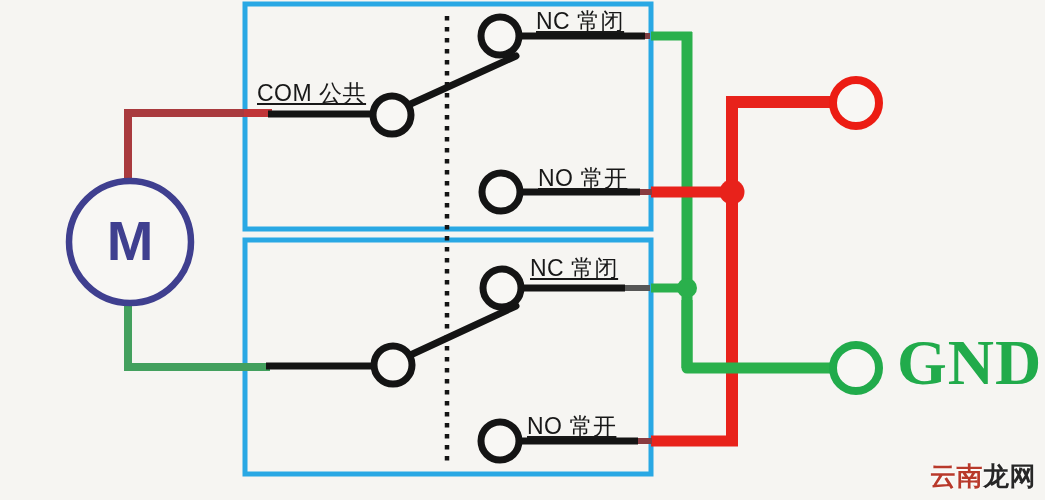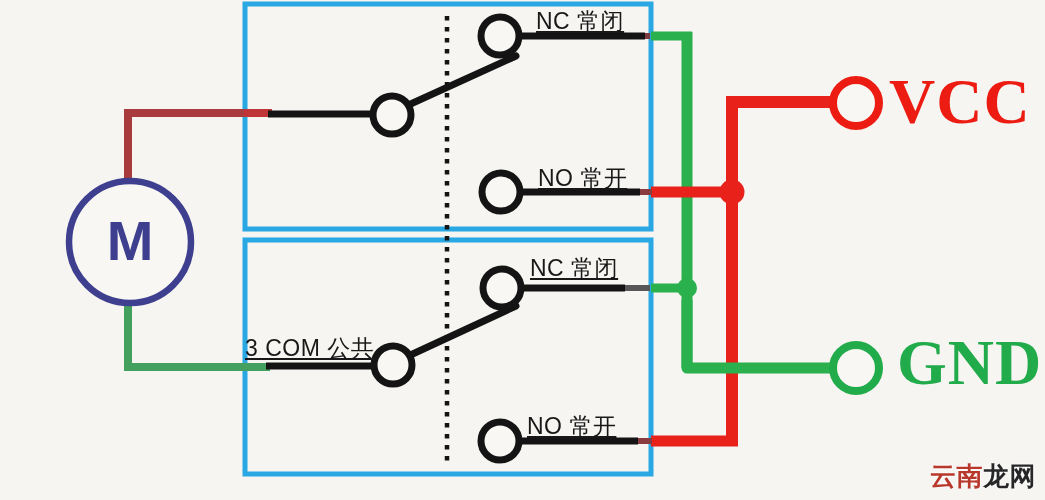--- a/index.html
+++ b/index.html
@@ -96,24 +96,23 @@
     <circle cx="393" cy="365" r="19" fill="#f8f7f4" stroke="#141414" stroke-width="7"></circle>
     <circle cx="502" cy="288" r="19" fill="#f8f7f4" stroke="#141414" stroke-width="7"></circle>
     <circle cx="500" cy="441" r="19" fill="#f8f7f4" stroke="#141414" stroke-width="7"></circle>
 
     <circle cx="856" cy="103" r="23" fill="#f8f7f4" stroke="#ec1c13" stroke-width="8"></circle>
     <circle cx="856" cy="368" r="23" fill="#f8f7f4" stroke="#21ab4b" stroke-width="8"></circle>
   </svg>
 
   <span class="motor-lbl">M</span>
 
+  <span class="lbl" style="left:257px;top:81px">COM 公共</span>
   <span class="lbl" style="left:536px;top:9px">NC 常闭</span>
   <span class="lbl" style="left:538px;top:166px">NO 常开</span>
 
-  <span class="lbl" style="left:245px;top:336px">3 COM 公共</span>
   <span class="lbl" style="left:530px;top:256px">NC 常闭</span>
   <span class="lbl" style="left:527px;top:414px">NO 常开</span>
 
-  <span class="power-lbl vcc-lbl">VCC</span>
   <span class="power-lbl gnd-lbl">GND</span>
 
   <span class="watermark"><span class="wm-red">云南</span><span class="wm-dark">龙网</span></span>
 </div>
 
 </body></html>

